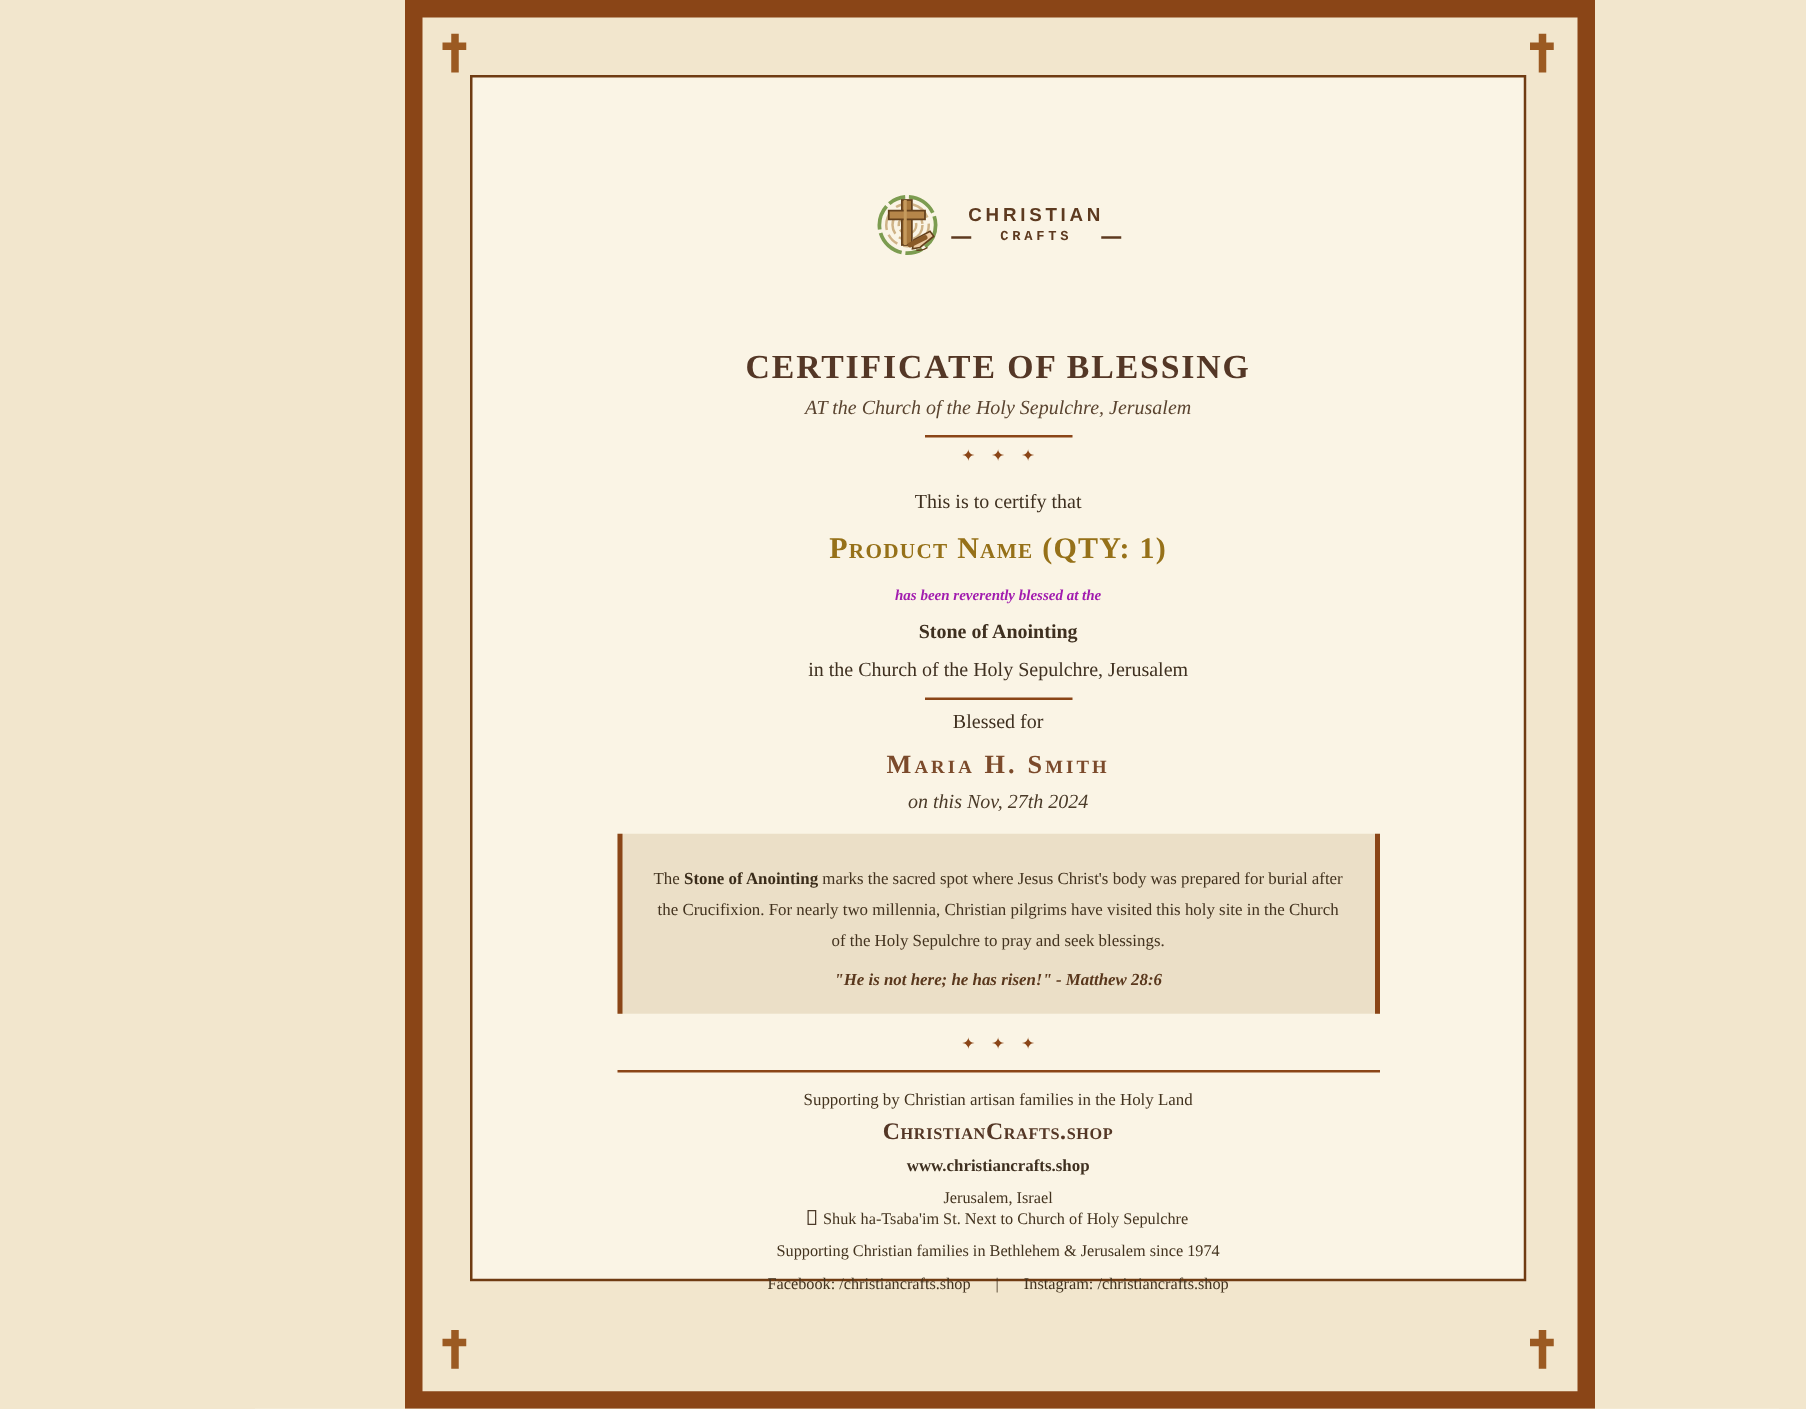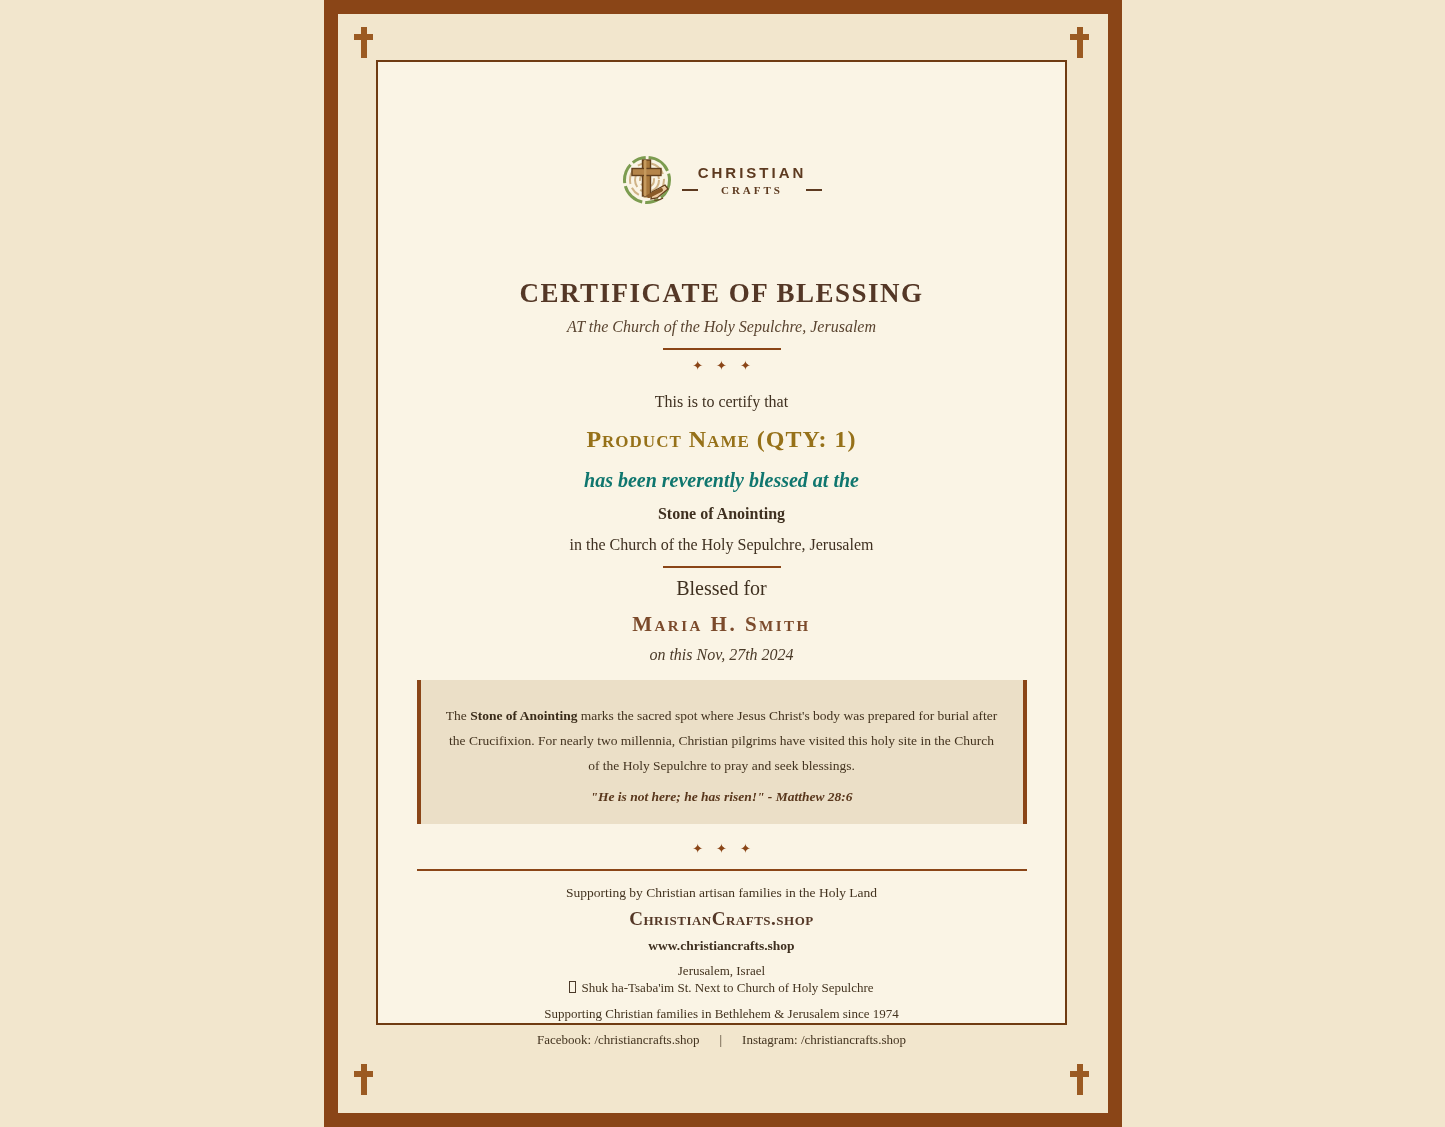--- a/index.html
+++ b/index.html
@@ -16,21 +16,21 @@
   }
   *{margin:0;padding:0;box-sizing:border-box;}
   html,body{width:1445px;height:1127px;overflow:hidden;}
   body{
     background:var(--page-beige);
     font-family:"Liberation Serif", serif;
     color:var(--body-ink);
     position:relative;
   }
   .card{
-    position:absolute; left:324px; top:0; width:798px; height:1127px;
+    position:absolute; left:324px; top:0; width:952px; height:1127px;
     border:14px solid var(--border-brown);
     background:var(--page-beige);
   }
   
   .corner-cross{position:absolute;width:19px;height:31px;}
   .corner-cross .v{position:absolute;left:6.5px;top:0;width:6px;height:31px;background:var(--cross-brown);}
   .corner-cross .h{position:absolute;left:0;top:7px;width:19px;height:6px;background:var(--cross-brown);}
   .cc-tl{left:16px;top:13px;}
   .cc-tr{right:19px;top:13px;}
   .cc-bl{left:16px;bottom:18px;}
@@ -44,43 +44,43 @@
   }
   
   .logo-row{display:flex;justify-content:center;align-items:center;gap:9px;height:56px;}
   .logo-text{display:flex;flex-direction:column;align-items:center;gap:3px;}
   .logo-line1{
     font-family:"Liberation Sans", sans-serif;font-weight:bold;font-size:15px;
     letter-spacing:3px;color:#5d3a20;
   }
   .logo-line2{
     display:flex;align-items:center;gap:23px;
-    font-family:Liberation Serif, serif;font-weight:bold;font-size:11px;
+    font-family:Liberation Mono, monospace;font-weight:bold;font-size:11px;
     letter-spacing:3px;color:#5d3a20;
   }
   .logo-line2 .dash{display:inline-block;width:16px;height:2px;background:#5d3a20;}
   .title{
     margin-top:70px;font-size:27px;font-weight:bold;letter-spacing:1.5px;
     color:var(--deep-brown);
   }
   .subtitle{margin-top:9px;font-size:16px;font-style:italic;color:#5a4430;}
   .sep-line{margin:12px auto 0;width:118px;border-top:2px solid var(--border-brown);}
   .diamonds{
     margin-top:8px;display:flex;justify-content:center;gap:13px;
     color:var(--border-brown);font-size:13px;font-family:"DejaVu Sans", sans-serif;
   }
   .certify{margin-top:20px;font-size:16px;color:#3f3020;}
   .product{
     margin-top:15px;font-size:24px;font-weight:bold;font-variant:small-caps;
     letter-spacing:1px;color:var(--gold);
   }
-  .blessed{margin-top:16px;font-size:20px;font-weight:bold;font-style:italic;color:#0f766e;}
+  .blessed{margin-top:16px;font-size:12px;font-weight:bold;font-style:italic;color:#a21caf;}
   .stone{margin-top:13px;font-size:16px;font-weight:bold;color:#3f3020;}
   .church{margin-top:13px;font-size:16px;color:#3f3020;}
-  .blessed-for{margin-top:9px;font-size:20px;color:#3f3020;}
+  .blessed-for{margin-top:9px;font-size:16px;color:#3f3020;}
   .recipient{
     margin-top:12px;font-size:21px;font-weight:bold;font-variant:small-caps;
     letter-spacing:2.5px;color:var(--recipient-brown);
   }
   .date{margin-top:9px;font-size:16px;font-style:italic;color:#4a3a28;}
   .infobox{
     margin:16px auto 0;width:610px;
     background:var(--box-beige);
     border-left:4px solid var(--border-brown);
     border-right:4px solid var(--border-brown);

